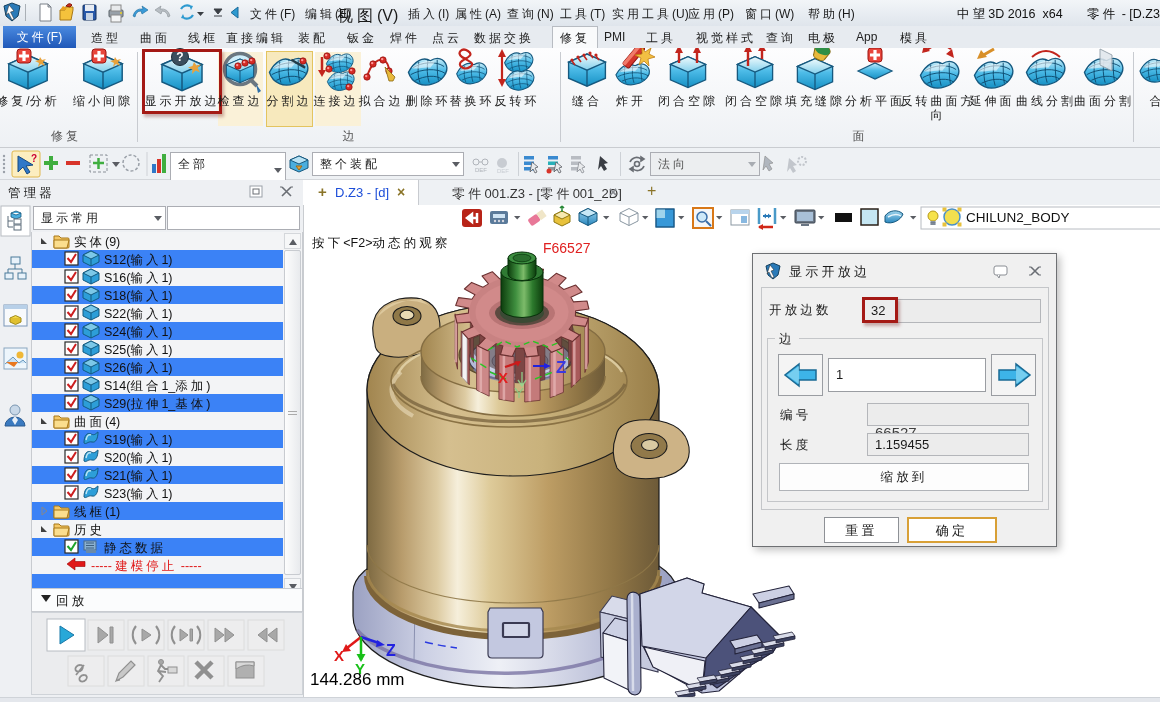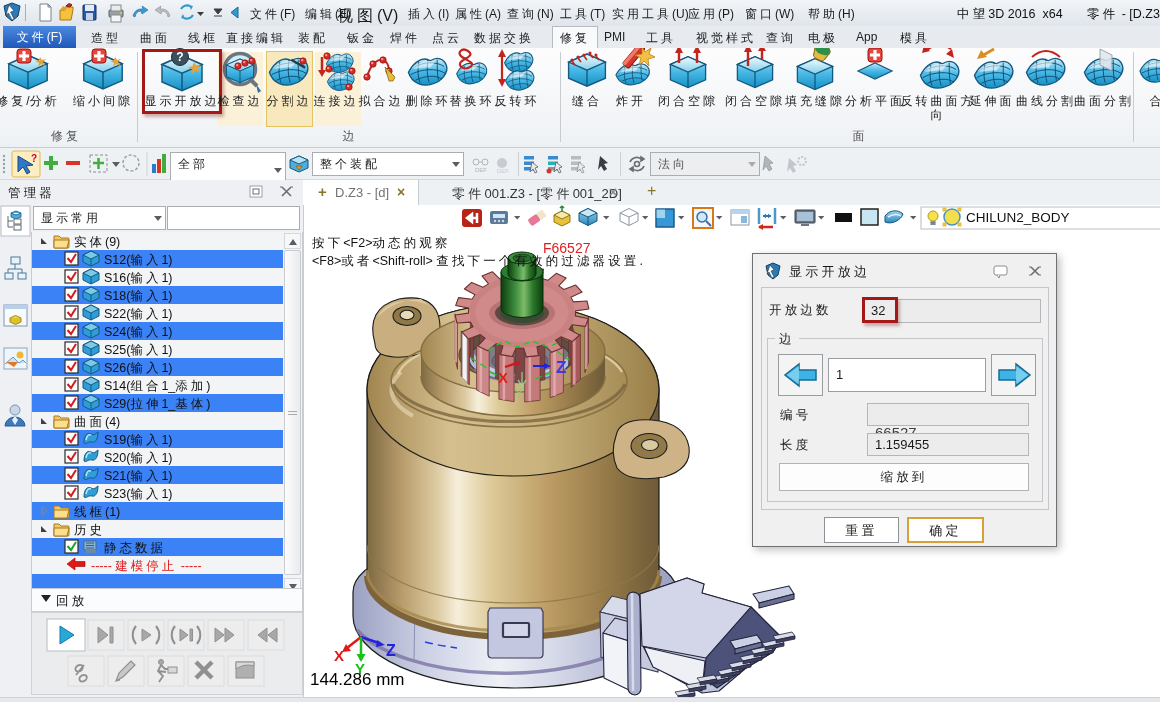--- a/index.html
+++ b/index.html
@@ -427,21 +427,21 @@
       <rect x="5" y="4" width="6" height="5" fill="none" stroke="#6a6e74"></rect>
     <g stroke="#6a6e74" stroke-width="1.6">
         <path d="M34,2 l9,9 M43,2 l-9,9"></path>
       </g>
       <path d="M32,2 l2,0 M45,2 l-2,0" stroke="#6a6e74"></path>
   </svg>
 </div>
 <div class="ab" id="doctabs" style="left:303px;top:180px;width:857px;height:25px;background:#eef1f4">
   <div class="ab" style="left:0;top:0;width:116px;height:25px;background:#fff;border-right:1px solid #c8cbd0">
     <span class="ab" style="left:15px;top:3px;font-size:15px;color:#8a7428;font-weight:bold">+</span>
-    <span class="ab" style="left:32px;top:5px;font-size:13px;color:#737373">D.Z3 - [d]</span>
+    <span class="ab" style="left:32px;top:5px;font-size:13px;color:#1d4ed8">D.Z3 - [d]</span>
     <span class="ab" style="left:94px;top:4px;font-size:14px;color:#8a7428;font-weight:bold">×</span>
   </div>
   <span class="ab" style="left:149px;top:5px;font-size:13px;color:#333"><span class="cj">零件</span>001.Z3 - [<span class="cj">零件</span>001_2D]</span>
   <span class="ab" style="left:306px;top:4px;font-size:14px;color:#8a8d92;font-weight:bold">×</span>
   <span class="ab" style="left:344px;top:2px;font-size:16px;color:#8a7428">+</span>
 </div>
 
 <div class="ab" id="leftpanel" style="left:0;top:205px;width:303px;height:492px;background:#eef0f3">
 
   <svg class="ab" style="left:0;top:0" width="31" height="492" viewBox="0 0 31 492">
@@ -914,21 +914,20 @@
           <path d="M384,645 l-8,-5 -1,7 Z" fill="#2222e0"></path>
 <path d="M360,637 L360,655 M360,637 L360,660" stroke="#18c018" stroke-width="2.5"></path>
           <path d="M360,662 l-4.5,-8 9,0 Z" fill="#18c018"></path>
 <text x="333" y="661" font-size="15" fill="#e01818">X</text>
 <text x="385" y="656" font-size="16" fill="#2222e0">Z</text>
 <text x="354" y="674" font-size="15" fill="#18c018">Y</text>
 </g>
       </svg>
     <div class="ab" style="left:239px;top:8px;font-size:14px;color:#e02020">F66527</div>
     <div class="ab" style="left:8px;top:3px;font-size:12.5px;color:#111"><span class="cj">按下</span>&lt;F2&gt;<span class="cj">动态的观察</span></div>
-    <div class="ab" style="left:8px;top:21px;font-size:12.5px;color:#111">&lt;F8&gt;<span class="cj">或者</span>&lt;Shift-roll&gt; <span class="cj">查找下一个有效的过滤器设置</span>.</div>
     <div class="ab" style="left:6px;top:438px;font-size:17px;color:#000">144.286 mm</div>
   </div>
 </div>
 
 <div class="ab" id="dialog" style="left:752px;top:253px;width:305px;height:294px;background:#f0f0f0;border:1px solid #6e7073;box-shadow:3px 3px 8px rgba(0,0,0,.25)">
   <svg class="ab" style="left:10px;top:8px" width="20" height="20" viewBox="0 0 20 20">
       <path d="M3,4 L10,1 L17,4 L15,13 L10,17 L5,13 Z" fill="#2a7ab8" stroke="#14405e"></path>
       <path d="M7,3 l4,5 -3,1 3,6 -2,1 -3,-6 -2,2 Z" fill="#fff" stroke="#222" stroke-width=".5"></path>
     </svg>
   <div class="ab" style="left:36px;top:9px;font-size:13px;color:#1a1a1a"><span class="cj">显示开放边</span></div>
@@ -962,15 +961,15 @@
     </svg>
   <div class="ab" style="left:27px;top:153px;font-size:12.5px;color:#1a1a1a"><span class="cj">编号</span></div>
   <div class="ab" style="left:114px;top:149px;width:162px;height:23px;background:#ececec;border:1px solid #b4b6ba"></div>
   <div class="ab" style="left:122px;top:170px;font-size:15px;color:#404040">66527</div>
   <div class="ab" style="left:27px;top:183px;font-size:12.5px;color:#1a1a1a"><span class="cj">长度</span></div>
   <div class="ab" style="left:114px;top:179px;width:162px;height:23px;background:#ececec;border:1px solid #b4b6ba"></div>
   <div class="ab" style="left:122px;top:183px;font-size:13px;color:#1a1a1a">1.159455</div>
   <div class="ab" style="left:26px;top:209px;width:250px;height:28px;background:#fdfdfd;border:1px solid #b0b3b8;text-align:center;line-height:27px;font-size:12.5px;color:#1a1a1a"><span class="cj">缩放到</span></div>
 
   <div class="ab" style="left:71px;top:263px;width:75px;height:26px;background:#fff;border:1px solid #8e9196;text-align:center;line-height:25px;font-size:13px;color:#1a1a1a"><span class="cj">重置</span></div>
-  <div class="ab" style="left:154px;top:263px;width:77px;height:26px;background:#fff;border:2px solid #d8a036;text-align:center;line-height:23px;font-size:13px;color:#1a1a1a"><span class="cj">确定</span></div>
+  <div class="ab" style="left:154px;top:263px;width:90px;height:26px;background:#fff;border:2px solid #d8a036;text-align:center;line-height:23px;font-size:13px;color:#1a1a1a"><span class="cj">确定</span></div>
 </div>
 <div class="ab" style="left:0;top:697px;width:1160px;height:5px;background:#e4e7ec;border-top:1px solid #cfd3d8"></div>
 
 </body></html>

